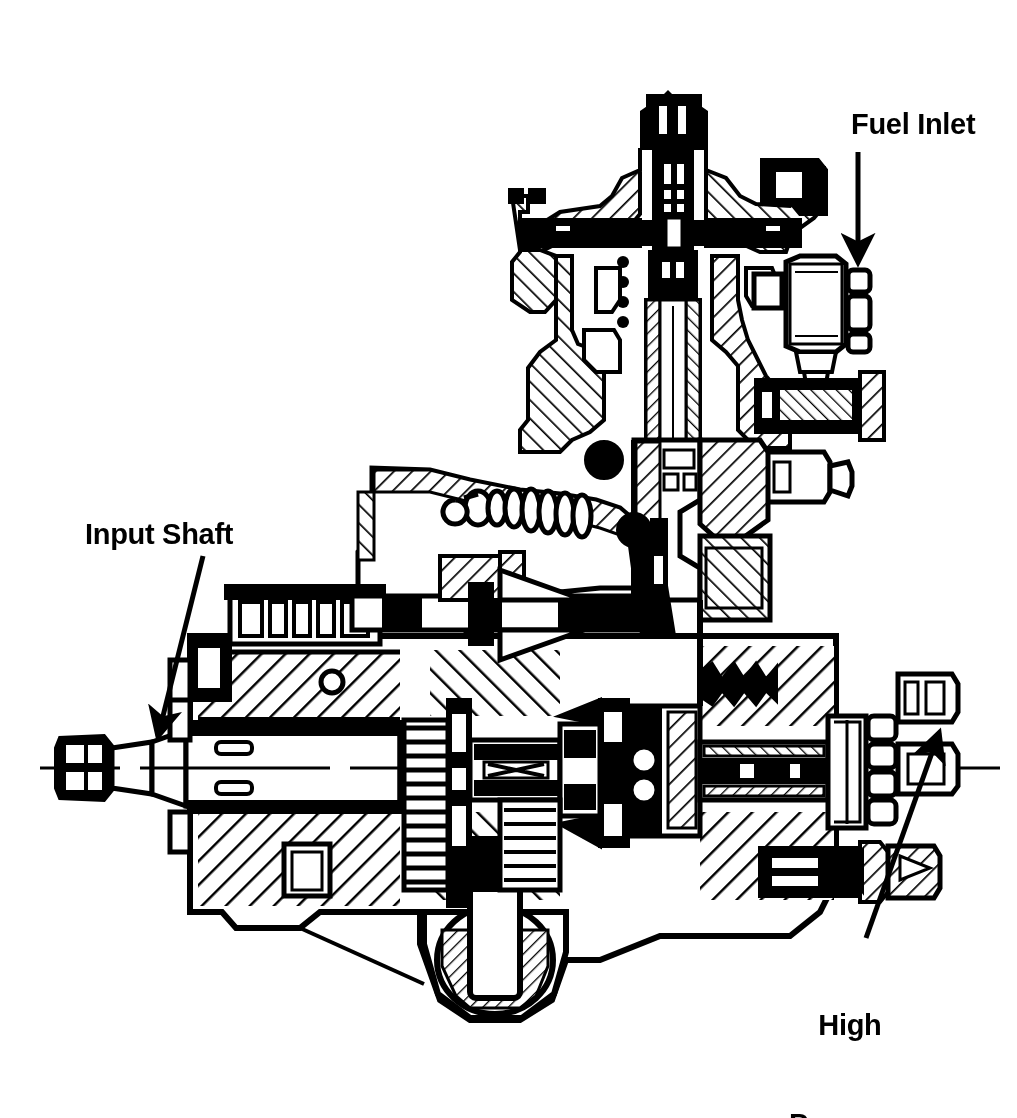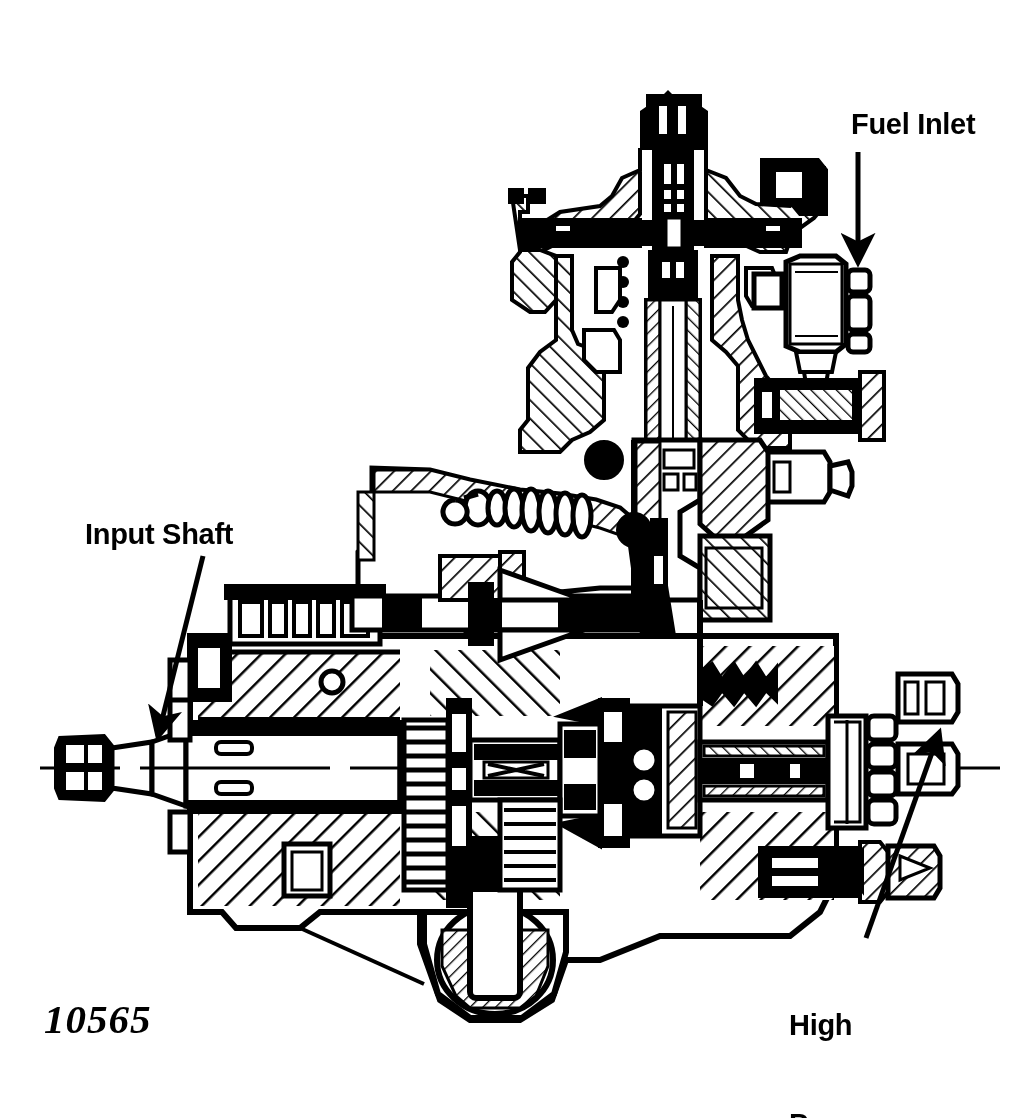--- a/index.html
+++ b/index.html
@@ -18,21 +18,21 @@
     font-weight:bold;
     color:#000;
     letter-spacing:-0.3px;
     line-height:1.14;
     white-space:pre;
     user-select:none;
   }
   #label-fuel-inlet{left:851px;top:108px;font-size:29px;}
   #label-input-shaft{left:49px;top:518px;font-size:29px;margin-left:36px;}
   #label-high-pressure-outlet{left:789px;top:943px;font-size:29px;}
-  #label-high-pressure-outlet .ln{display:block;}
+  #label-high-pressure-outlet .ln{display:block;text-align:center;}
 
   
   #figure-number{
     position:absolute;left:44px;top:995px;
     font-family:"Liberation Serif", serif;
     font-style:italic;font-weight:bold;
     font-size:41px;color:#000;letter-spacing:1px;
     user-select:none;
   }
 
@@ -466,15 +466,14 @@
   <div class="callout" id="label-fuel-inlet">Fuel Inlet</div>
 
   <div class="callout" id="label-input-shaft">Input Shaft</div>
 
   <div class="callout" id="label-high-pressure-outlet">
     <span class="ln">High</span>
     <span class="ln">Pressure</span>
     
   </div>
 
-  <div id="figure-number">10565</div>
 
 </div>
 
 </body></html>

